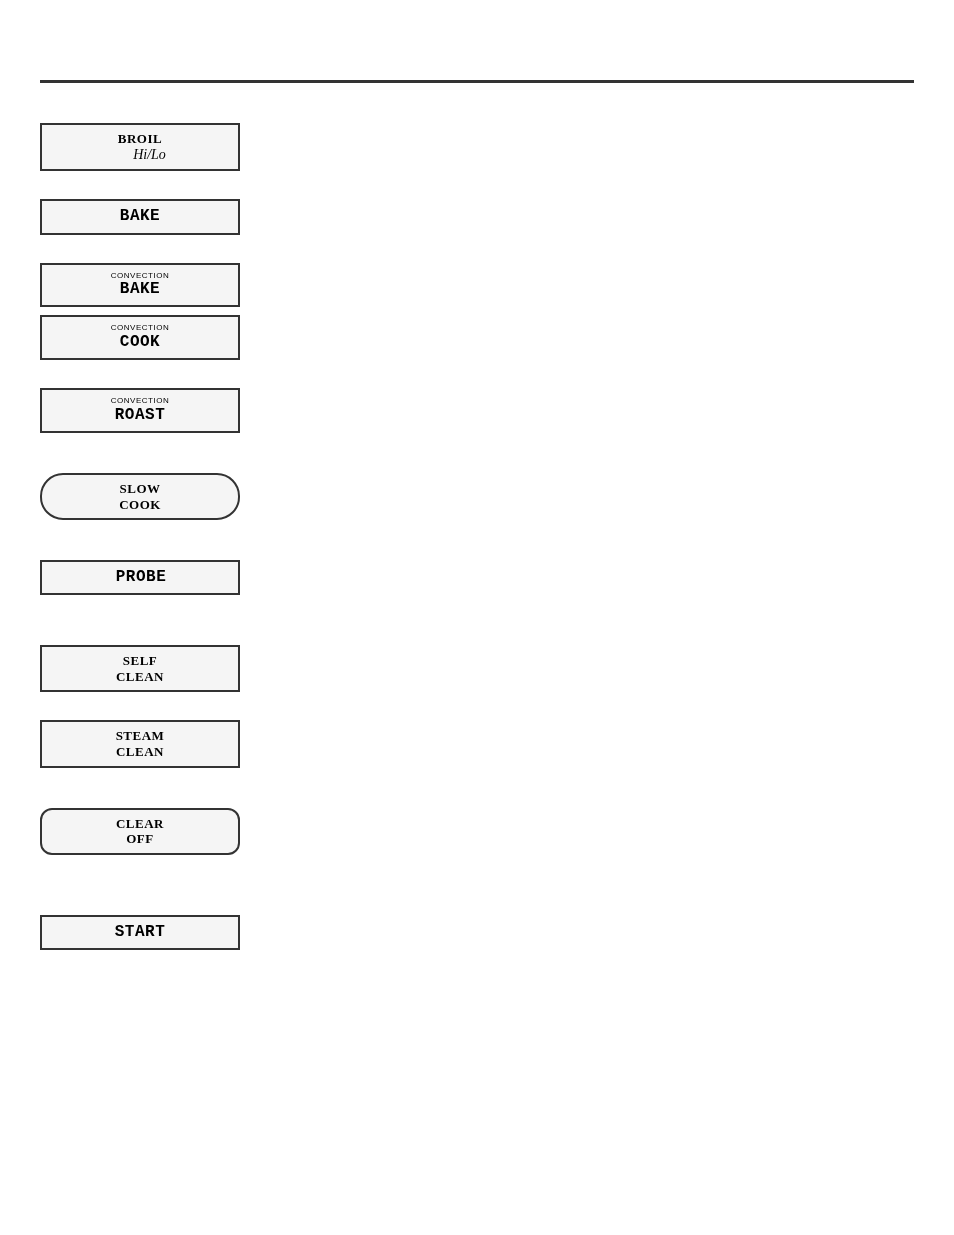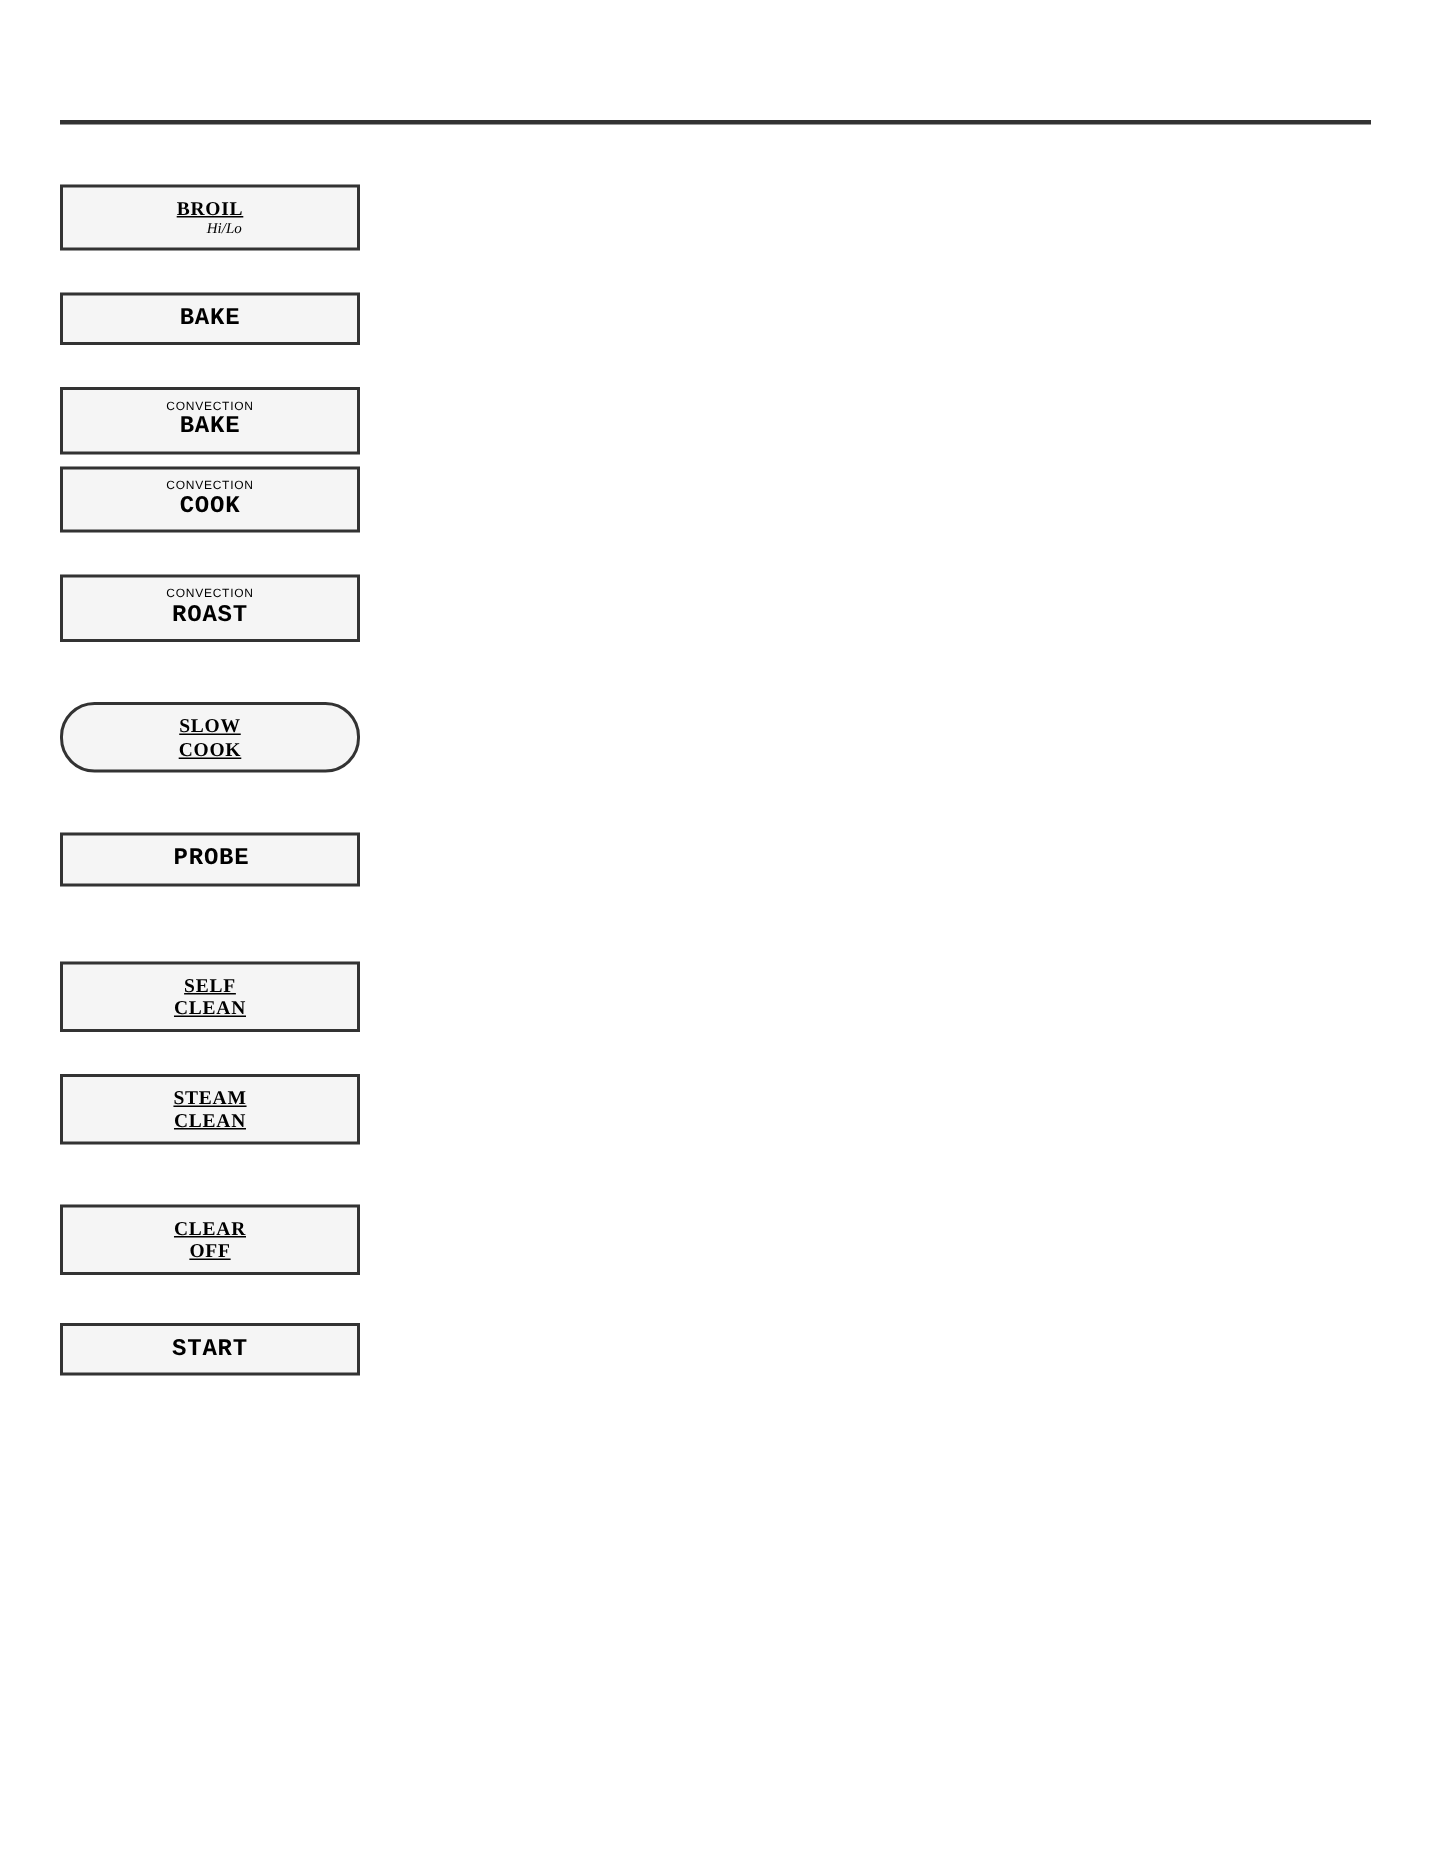--- a/index.html
+++ b/index.html
@@ -74,25 +74,24 @@
     }
 
     .btn-label-main-small {
       font-size: 13px;
       font-weight: bold;
       font-style: normal;
       font-family: 'Times New Roman', Times, serif;
       text-transform: uppercase;
       line-height: 1.2;
       letter-spacing: 0.5px;
-      text-decoration: underline;
     }
 
     .btn-hi-lo {
-      font-size: 10px;
+      font-size: 14px;
       font-style: italic;
       font-family: 'Times New Roman', Times, serif;
       line-height: 1.2;
       margin-left: 19px;
     }
 
     .timer-pair {
       display: flex;
       gap: 0;
       margin-bottom: 18px;
@@ -144,21 +143,21 @@
     <div class="btn" style="min-width:90px; margin-bottom:28px;">
       <span class="btn-label-main-small">Self</span>
       <span class="btn-label-main-small">Clean</span>
     </div>
 
     <div class="btn" style="min-width:90px; margin-bottom:40px;align-items:center;">
       <span class="btn-label-main-small">Steam</span>
       <span class="btn-label-main-small">Clean</span>
     </div>
 
-    <div class="btn" style="min-width:90px; margin-bottom:32px;">
+    <div class="btn" style="min-width:90px; margin-bottom:60px;border-radius:12px;">
       <span class="btn-label-main-small">Clear</span>
       <span class="btn-label-main-small">Off</span>
     </div>
 
     <div class="btn" style="min-width:90px; margin-bottom:20px;">
       <span class="btn-label-main">Start</span>
     </div>
 
   </div>
 

